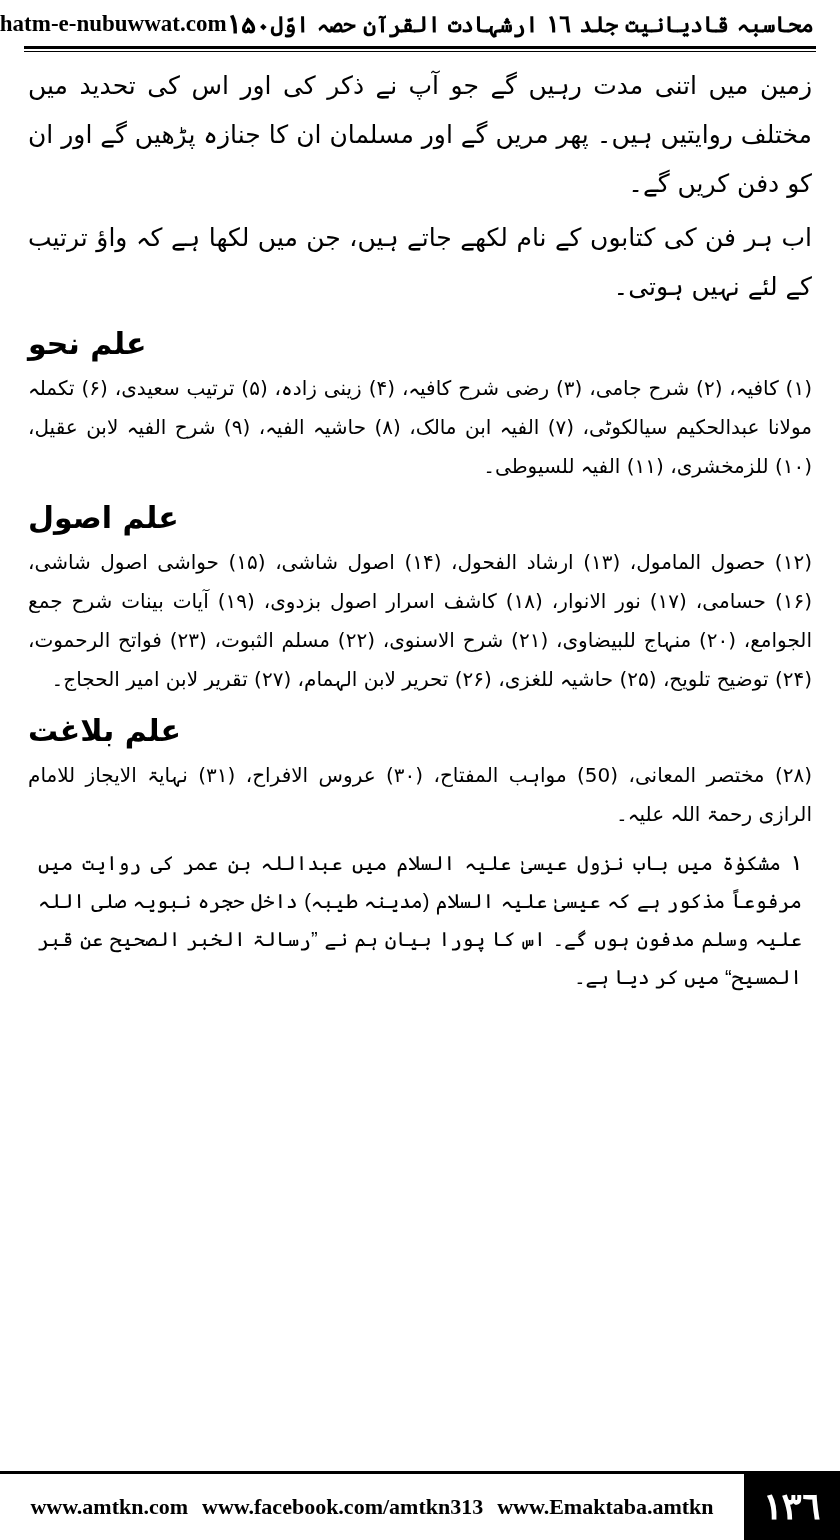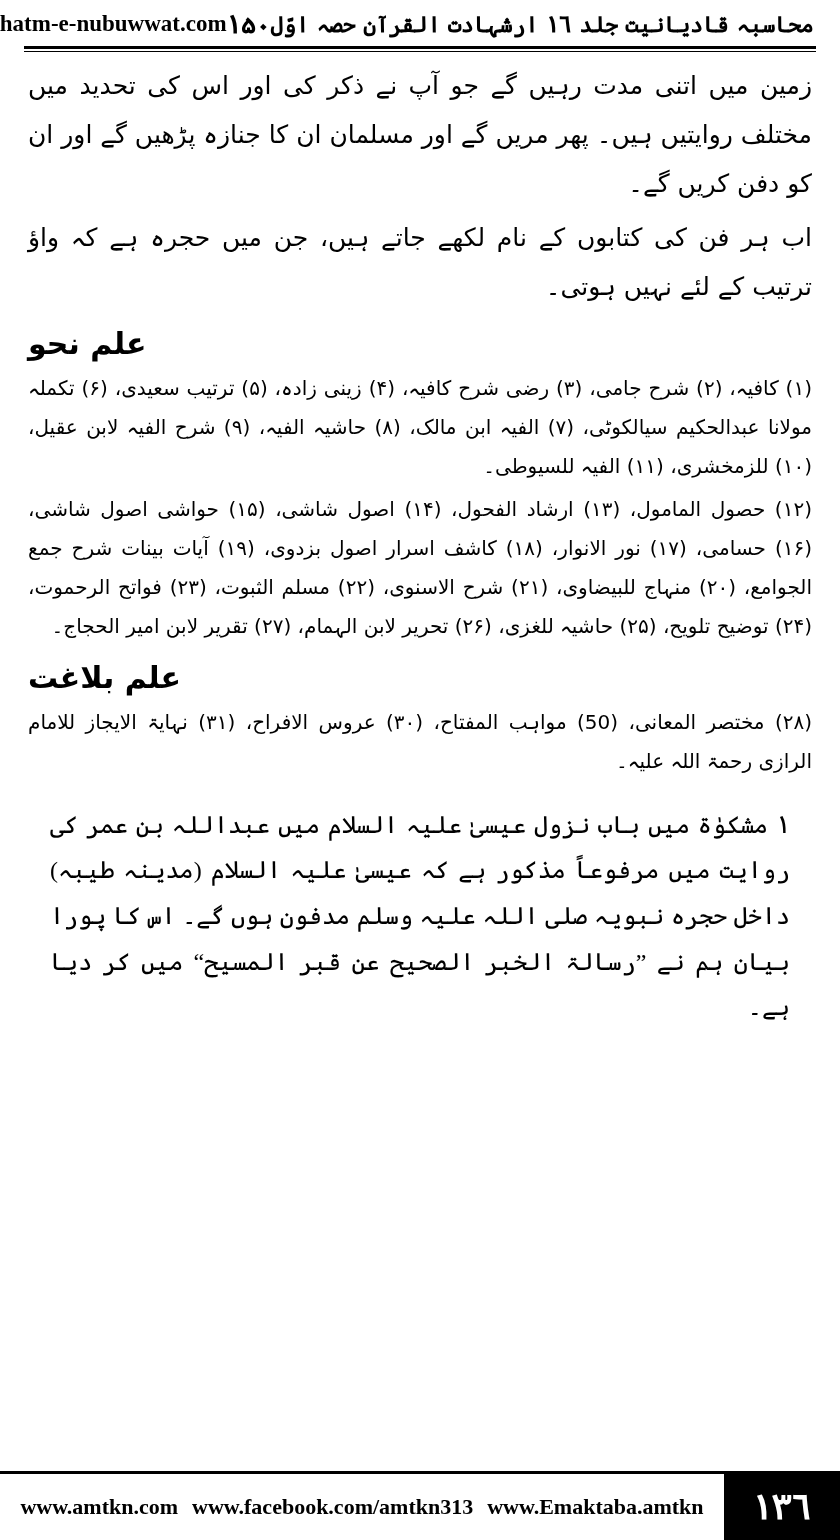--- a/index.html
+++ b/index.html
@@ -86,45 +86,45 @@
     margin: 14px 0 8px 0;
   }
   .list-para {
     font-family: "DejaVu Sans", sans-serif;
     font-size: 20px;
     line-height: 1.95;
     margin: 0 0 4px 0;
     text-align: justify;
   }
   .footnote {
-    font-family: Liberation Serif, serif;
-    font-size: 24px;
+    font-family: Liberation Sans, sans-serif;
+    font-size: 20px;
     line-height: 1.9;
     direction: rtl;
     text-align: justify;
     padding: 0 10px;
-    margin: 12px;
+    margin: 0;
   }
 
   
   .footer {
     position: absolute;
     left: 0;
     right: 0;
     bottom: 0;
     height: 66px;
     display: flex;
     flex-direction: row;
     align-items: stretch;
     direction: rtl;
   }
   .footer-page {
     background: #000000;
     color: #ffffff;
-    width: 116px;
+    width: 96px;
     display: flex;
     align-items: center;
     justify-content: center;
     font-family: "DejaVu Serif", serif;
     font-size: 34px;
     font-weight: bold;
   }
   .footer-links {
     flex: 1;
     display: flex;
@@ -155,25 +155,26 @@
     <div class="header-right">محاسبہ قادیانیت جلد ۱۶ ارشہادت القرآن حصہ اوّل</div>
     <div class="header-page-no">۱۵۰</div>
     <div class="header-left">ameer@khatm-e-nubuwwat.com</div>
   </div>
   <hr class="rule">
   <hr class="rule thin">
 
   <div class="content">
 
     <p class="para">زمین میں اتنی مدت رہیں گے جو آپ نے ذکر کی اور اس کی تحدید میں مختلف روایتیں ہیں۔ پھر مریں گے اور مسلمان ان کا جنازہ پڑھیں گے اور ان کو دفن کریں گے۔</p>
-    <p class="para">اب ہر فن کی کتابوں کے نام لکھے جاتے ہیں، جن میں حجرہ ہے کہ واؤ ترتیب کے لئے نہیں ہوتی۔</p>
+    <p class="para">اب ہر فن کی کتابوں کے نام لکھے جاتے ہیں، جن میں لکھا ہے کہ واؤ ترتیب کے لئے نہیں ہوتی۔</p>
 
     <h2 class="heading">علم نحو</h2>
     <p class="list-para">(۱) کافیہ، (۲) شرح جامی، (۳) رضی شرح کافیہ، (۴) زینی زادہ، (۵) ترتیب سعیدی، (۶) تکملہ مولانا عبدالحکیم سیالکوٹی، (۷) الفیہ ابن مالک، (۸) حاشیہ الفیہ، (۹) شرح الفیہ لابن عقیل، (۱۰) للزمخشری، (۱۱) الفیہ للسیوطی۔</p>
 
+    <h2 class="heading">علم اصول</h2>
     <p class="list-para">(۱۲) حصول المامول، (۱۳) ارشاد الفحول، (۱۴) اصول شاشی، (۱۵) حواشی اصول شاشی، (۱۶) حسامی، (۱۷) نور الانوار، (۱۸) کاشف اسرار اصول بزدوی، (۱۹) آیات بینات شرح جمع الجوامع، (۲۰) منہاج للبیضاوی، (۲۱) شرح الاسنوی، (۲۲) مسلم الثبوت، (۲۳) فواتح الرحموت، (۲۴) توضیح تلویح، (۲۵) حاشیہ للغزی، (۲۶) تحریر لابن الہمام، (۲۷) تقریر لابن امیر الحجاج۔</p>
 
     <h2 class="heading">علم بلاغت</h2>
     <p class="list-para">(۲۸) مختصر المعانی، (50) مواہب المفتاح، (۳۰) عروس الافراح، (۳۱) نہایۃ الایجاز للامام الرازی رحمۃ اللہ علیہ۔</p>
 
     <div class="spacer-small"></div>
 
     <p class="footnote">
       <span>۱</span>
       <span>مشکوٰۃ میں باب نزول عیسیٰ علیہ السلام میں عبداللہ بن عمر کی روایت میں مرفوعاً مذکور ہے کہ عیسیٰ علیہ السلام (مدینہ طیبہ) داخل حجرہ نبویہ صلی اللہ علیہ وسلم مدفون ہوں گے۔ اس کا پورا بیان ہم نے ”رسالۃ الخبر الصحیح عن قبر المسیح“ میں کر دیا ہے۔</span>

